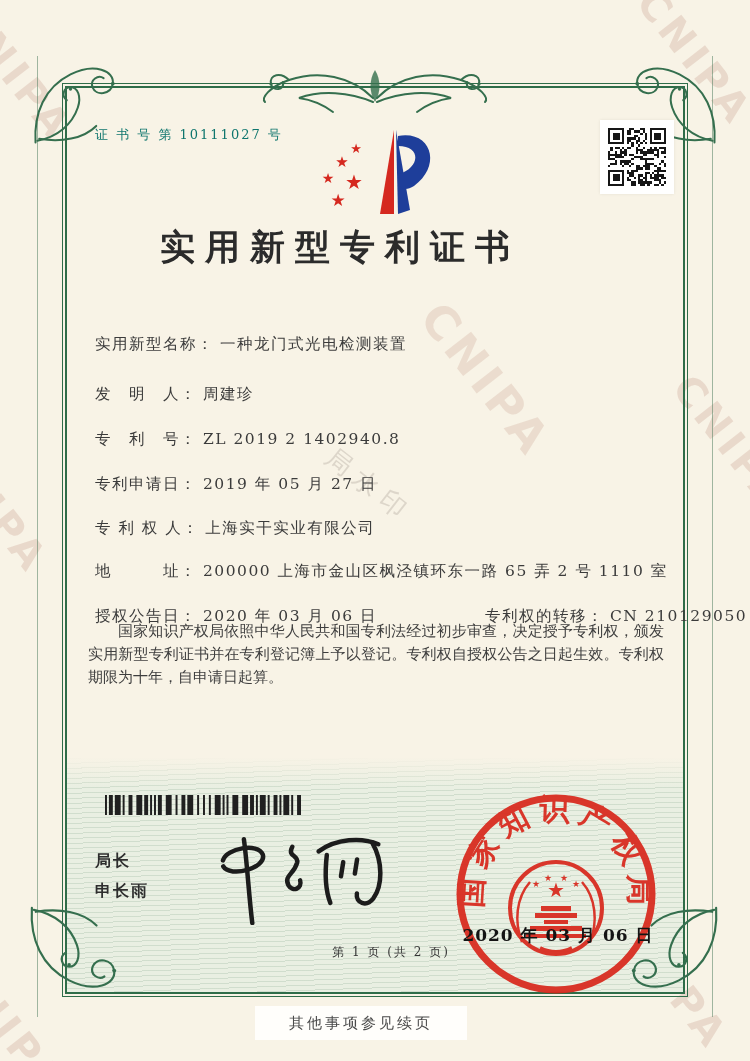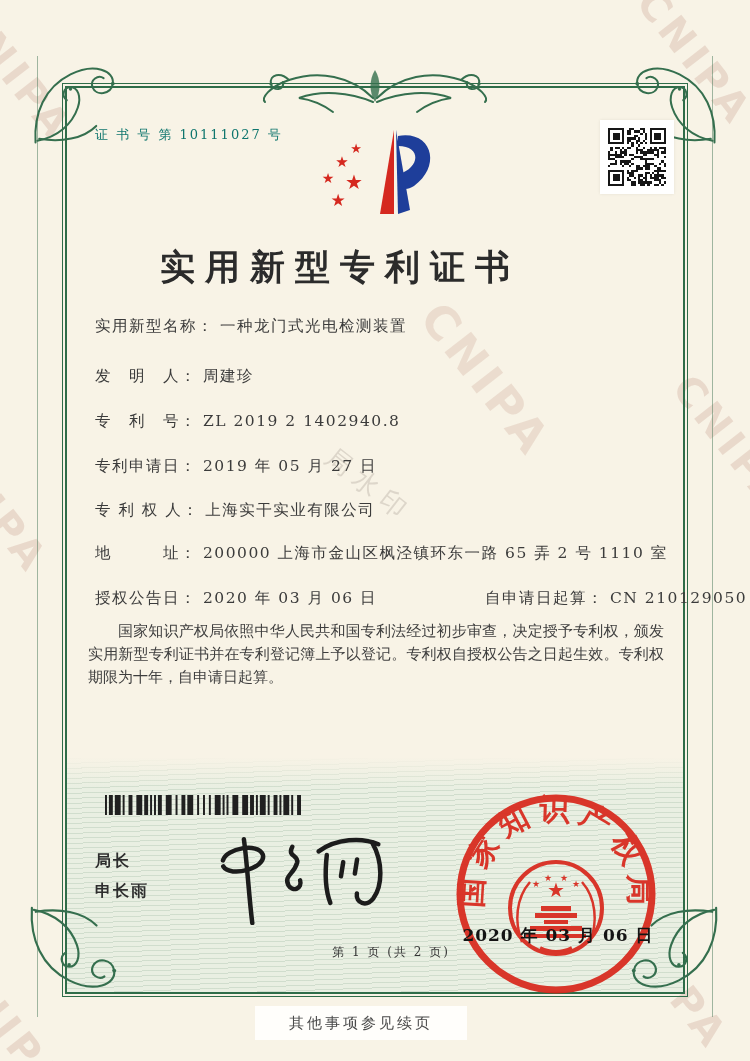--- a/index.html
+++ b/index.html
@@ -43,24 +43,24 @@
   .corner.bl{left:26px;top:902px;transform:scaleY(-1);}
   .corner.br{left:624px;top:902px;transform:scale(-1,-1);}
   .top-orn{position:absolute;left:255px;top:58px;z-index:4;pointer-events:none;}
   
   .certno{position:absolute;left:95px;top:126px;z-index:5;font-size:13px;letter-spacing:2px;color:#0f766e;}
   .logo{position:absolute;left:316px;top:126px;z-index:5;}
   .qrbox{position:absolute;left:600px;top:120px;width:74px;height:74px;background:#fff;
       z-index:5;box-shadow:0 0 3px rgba(0,0,0,.08);}
   .qrbox svg{position:absolute;left:8px;top:8px;}
   .title{position:absolute;left:0;top:224px;width:680px;text-align:center;z-index:5;
-      font-size:35px;font-weight:700;letter-spacing:10px;color:#2b2b2b;margin-top:20px;}
+      font-size:35px;font-weight:700;letter-spacing:10px;color:#2b2b2b;}
   
   .field{position:absolute;left:95px;z-index:5;font-size:15.5px;letter-spacing:1.5px;
-      color:#3b3b3b;white-space:nowrap;}
+      color:#3b3b3b;white-space:nowrap;margin-top:18px;}
   .field .val{margin-left:6px;}
   .f0{top:316px;} .f1{top:366px;} .f2{top:411px;} .f3{top:456px;}
   .f4{top:500px;text-align:right;} .f5{top:543px;} .f6{top:588px;}
   .grant2{position:absolute;left:390px;top:0;}
   
   .body-text{position:absolute;left:88px;top:620px;width:576px;z-index:5;
       font-size:15px;line-height:23px;text-align:justify;color:#3e3e3e;}
   .body-text p{margin:0;text-indent:2em;}
   
   .barcode-wrap{position:absolute;left:105px;top:795px;width:196px;height:20px;z-index:5;}
@@ -482,21 +482,21 @@
   </div>
   <div class="field f4">
     <span>专 利 权 人：</span><span class="val">上海实干实业有限公司</span>
   </div>
   <div class="field f5">
     <span>地　　　址：</span><span class="val">200000  上海市金山区枫泾镇环东一路 65 弄 2 号 1110 室</span>
   </div>
   <div class="field f6">
     <span>授权公告日：</span><span class="val">2020 年 03 月 06 日</span>
     <span class="grant2">
-      <span>自申请日起算：</span><span class="val">CN 210129050 U</span>
+      <span>专利权的转移：</span><span class="val">CN 210129050 U</span>
     </span>
   </div>
 
   <div class="body-text">
     <p>国家知识产权局依照中华人民共和国专利法经过初步审查，决定授予专利权，颁发实用新型专利证书并在专利登记簿上予以登记。专利权自授权公告之日起生效。专利权期限为十年，自申请日起算。</p>
   </div>
 
   <div class="barcode-wrap">
     <svg width="196" height="20" viewBox="0 0 100 20" preserveAspectRatio="none" fill="#202020">
         <rect x="0" y="0" width="1" height="20"></rect>

